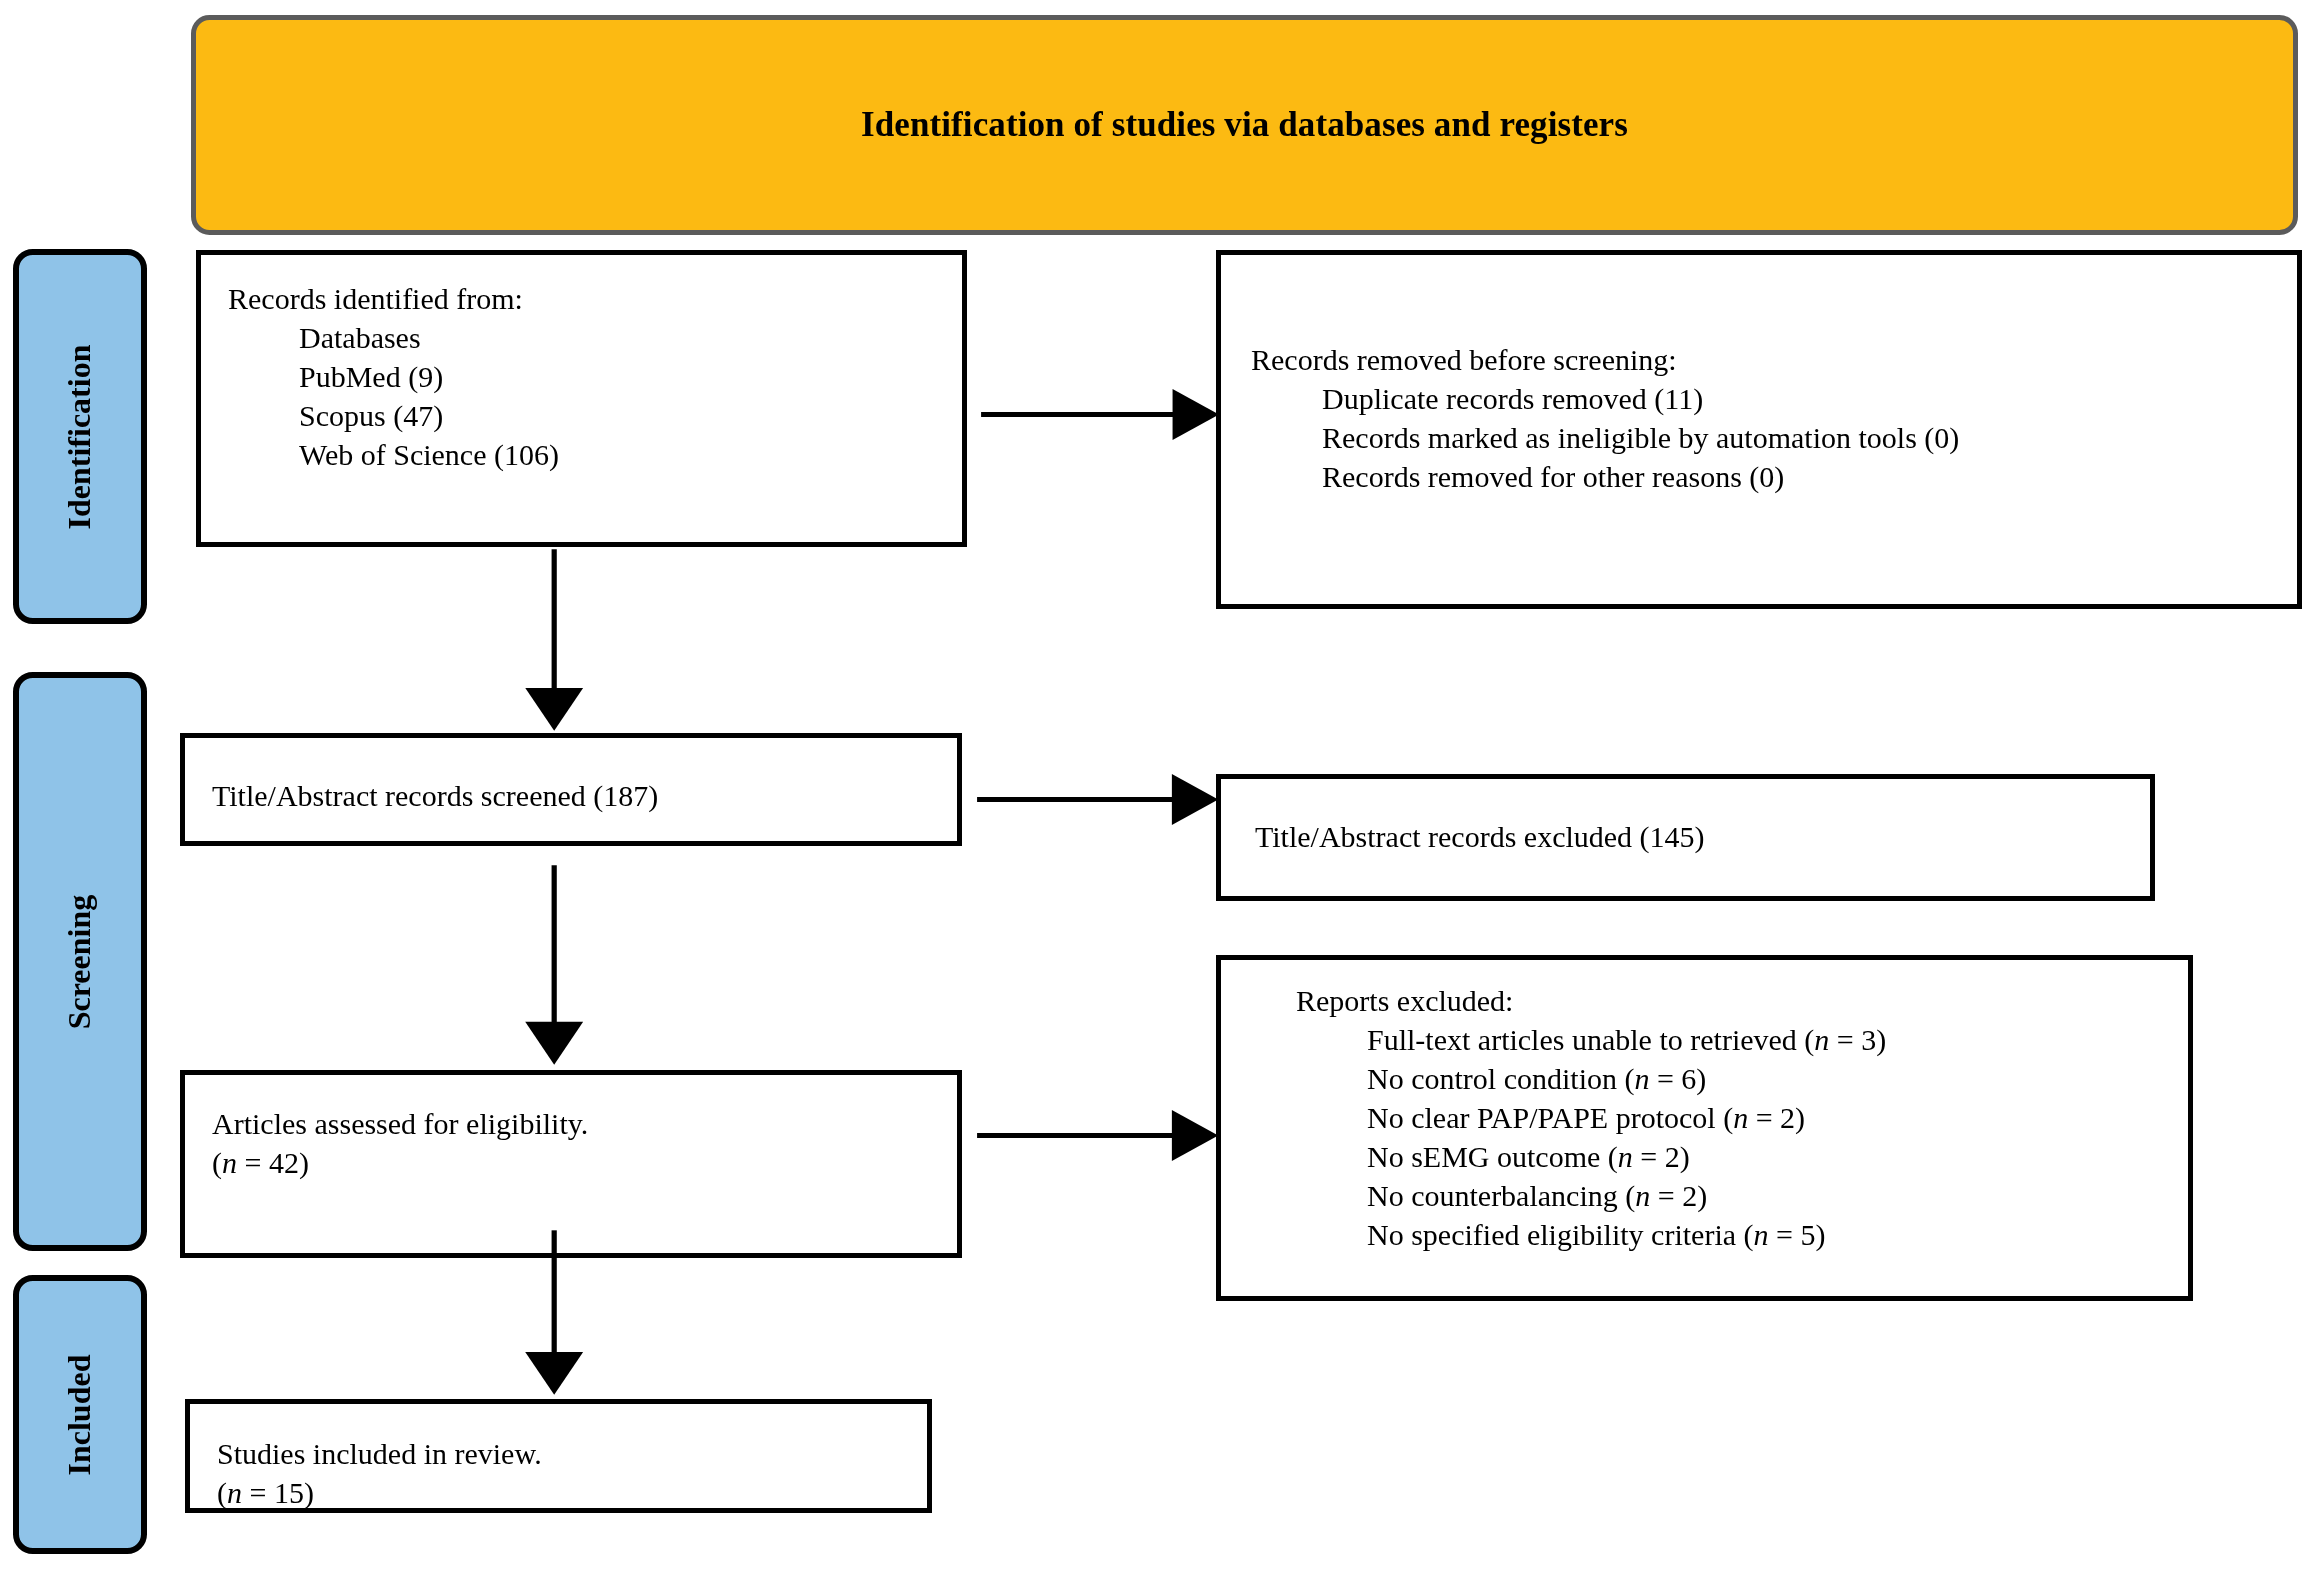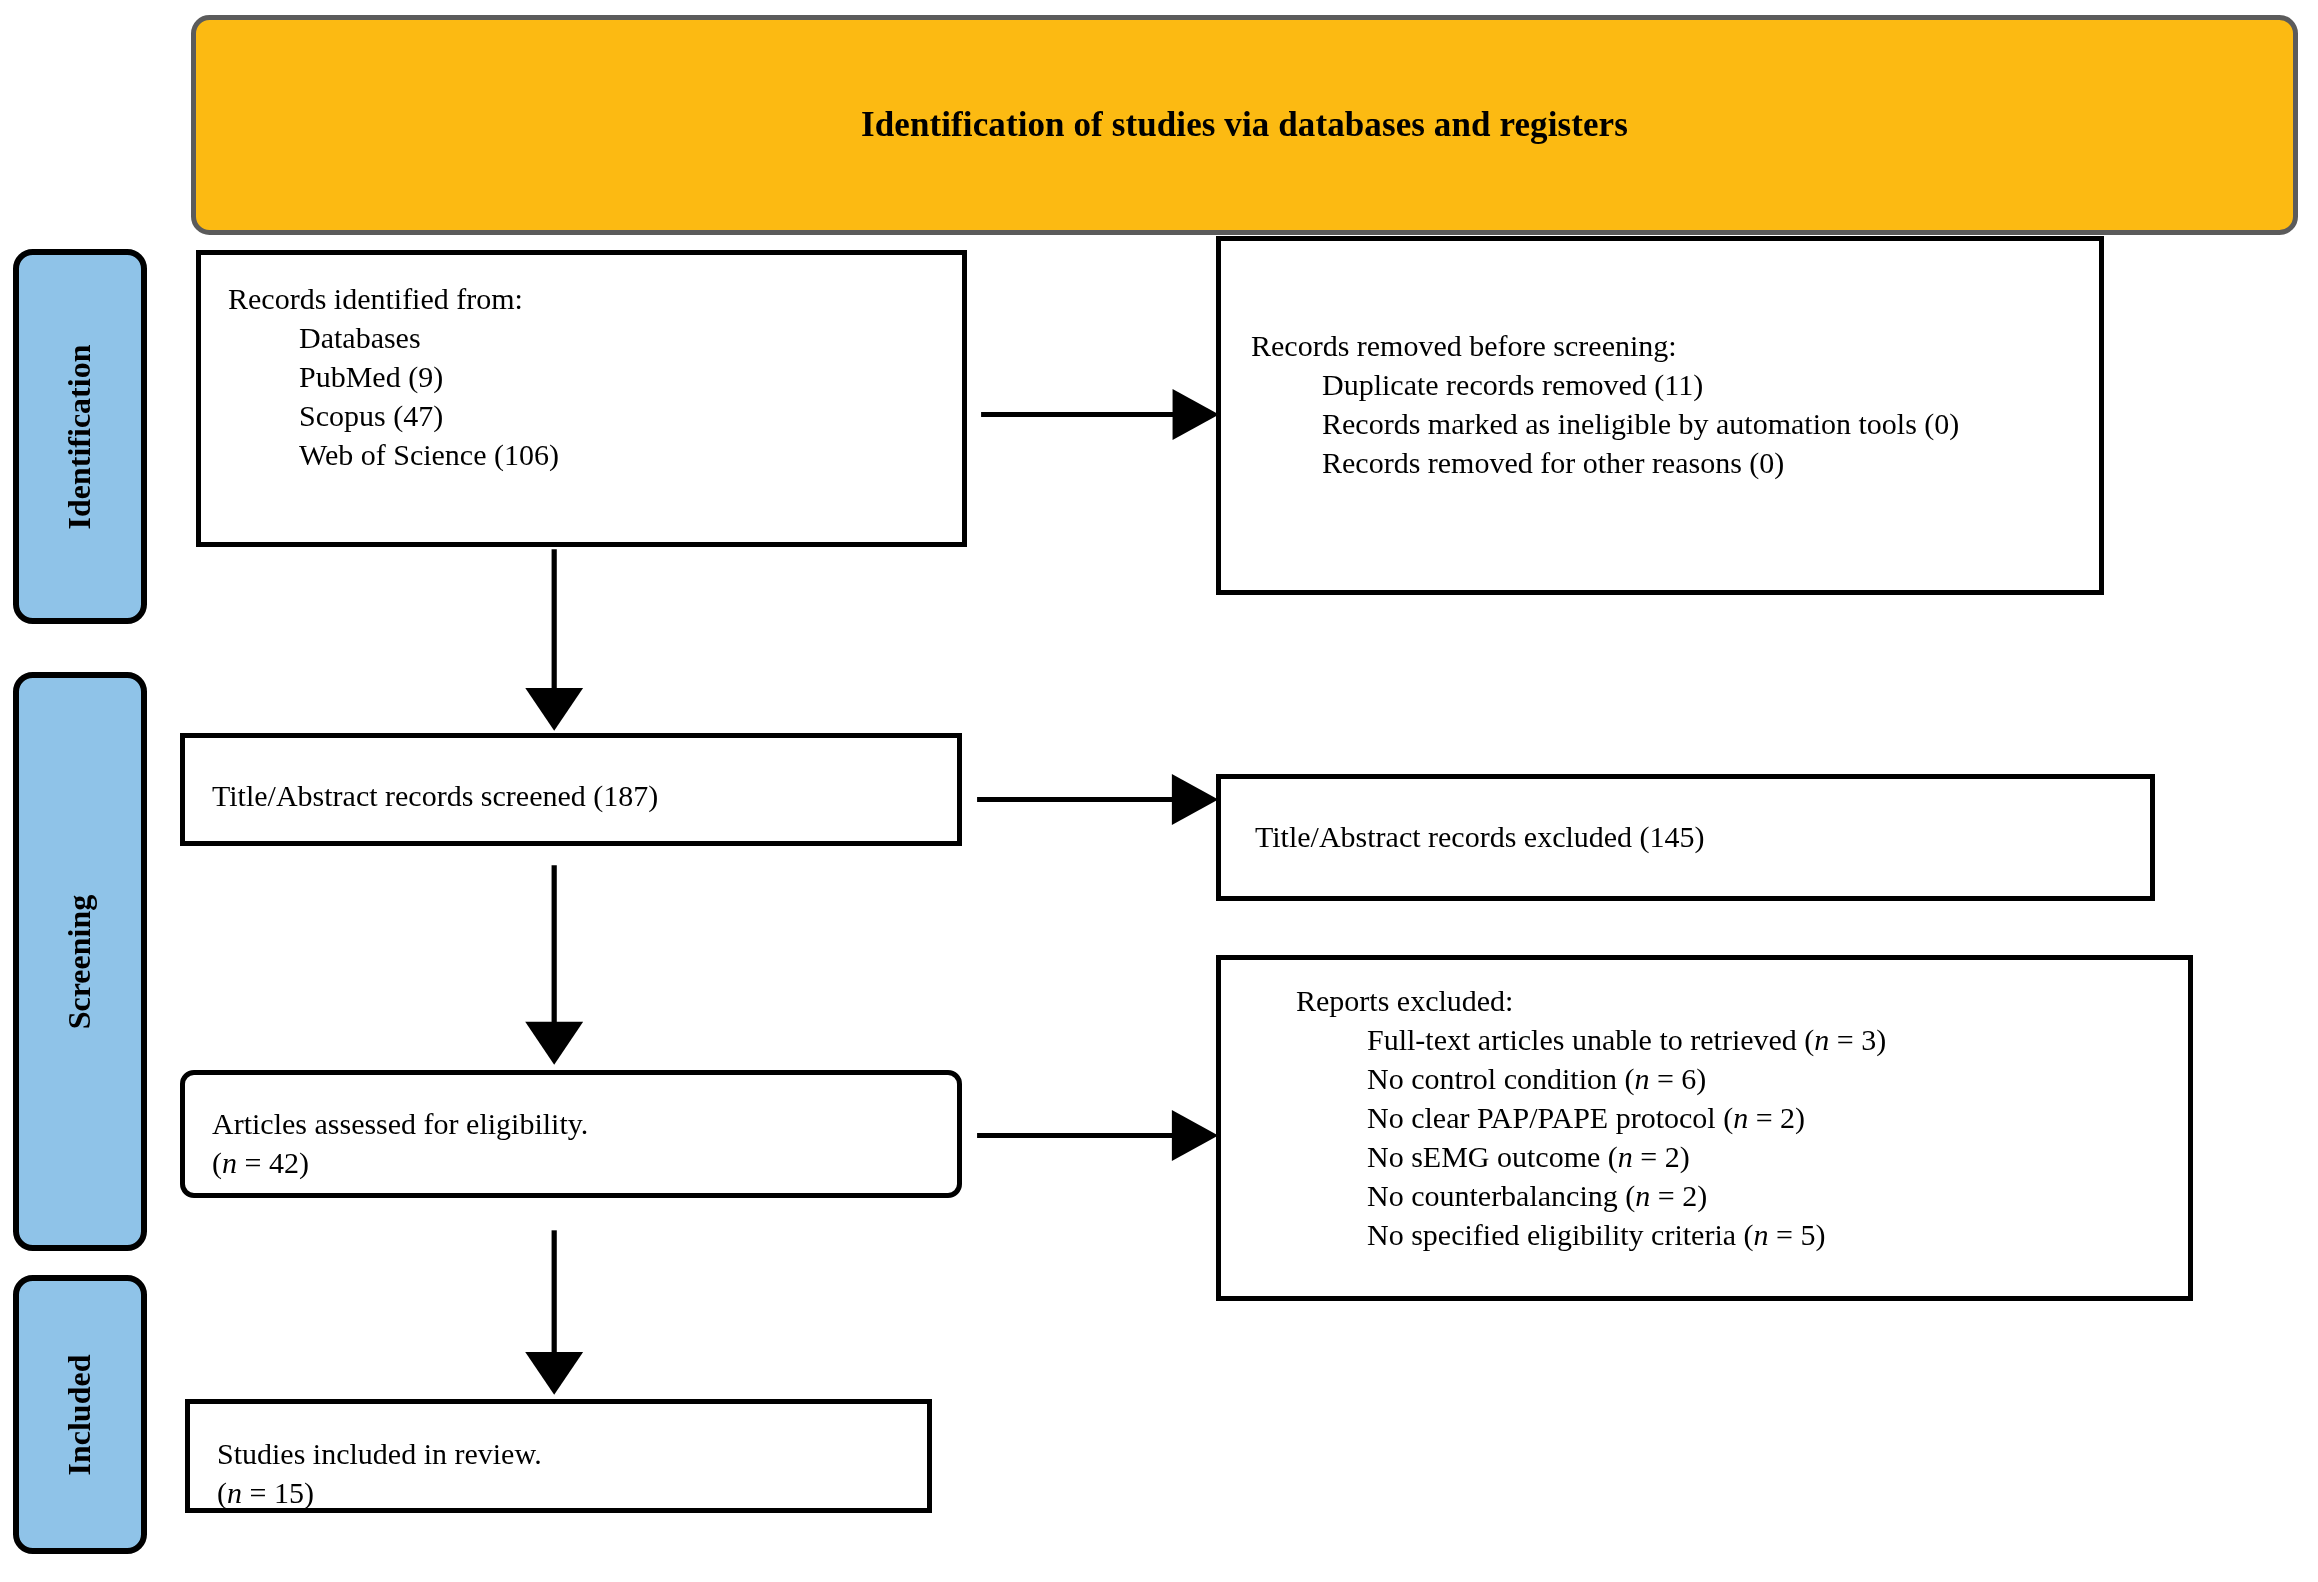--- a/index.html
+++ b/index.html
@@ -82,30 +82,30 @@
     line-height: 1.30;
     color: #000000;
   }
   .box-text .ln { display: block; white-space: nowrap; }
   .box-text .ind { padding-left: 71px; }
   .box-text i { font-style: italic; }
 
   #box-identified   { left: 196px;  top: 250px;  width: 771px; height: 297px; }
   #box-identified .box-text { top: 24px; }
 
-  #box-removed      { left: 1216px; top: 236px;  width: 888px; height: 359px; }
+  #box-removed      { left: 1216px; top: 250px;  width: 1086px; height: 359px; }
   #box-removed .box-text { top: 85px; left: 30px; }
 
   #box-screened     { left: 180px;  top: 733px; width: 782px; height: 113px; }
   #box-screened .box-text { top: 38px; }
 
   #box-excluded-ta  { left: 1216px; top: 774px; width: 939px; height: 127px; }
   #box-excluded-ta .box-text { top: 38px; left: 34px; }
 
-  #box-eligibility  { left: 180px;  top: 1070px; width: 782px; height: 128px; border-radius: 14px; }
+  #box-eligibility  { left: 180px;  top: 1070px; width: 782px; height: 188px; }
   #box-eligibility .box-text { top: 29px; }
 
   #box-reports-excluded { left: 1216px; top: 955px; width: 977px; height: 346px; }
   #box-reports-excluded .box-text { top: 21px; left: 30px; margin-left: 45px; }
 
   #box-included     { left: 185px;  top: 1399px; width: 747px; height: 114px; }
   #box-included .box-text { top: 30px; }
 
   
   .arrow { position: absolute; }

